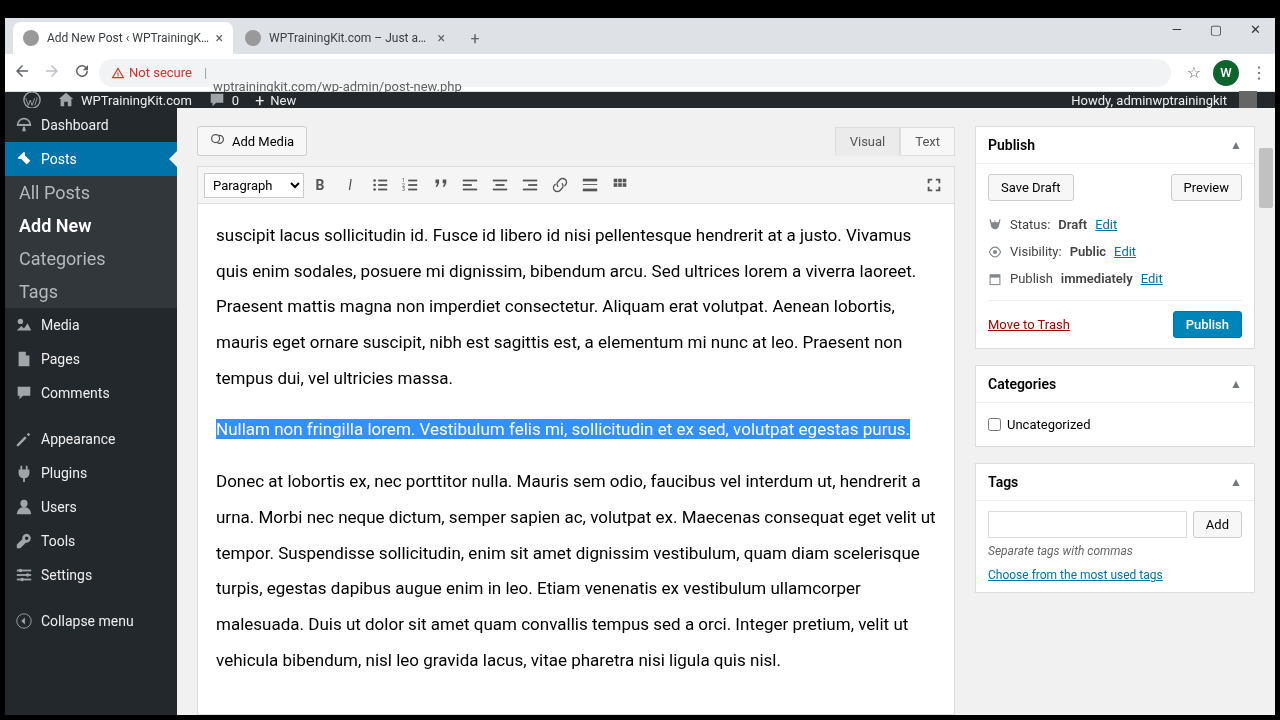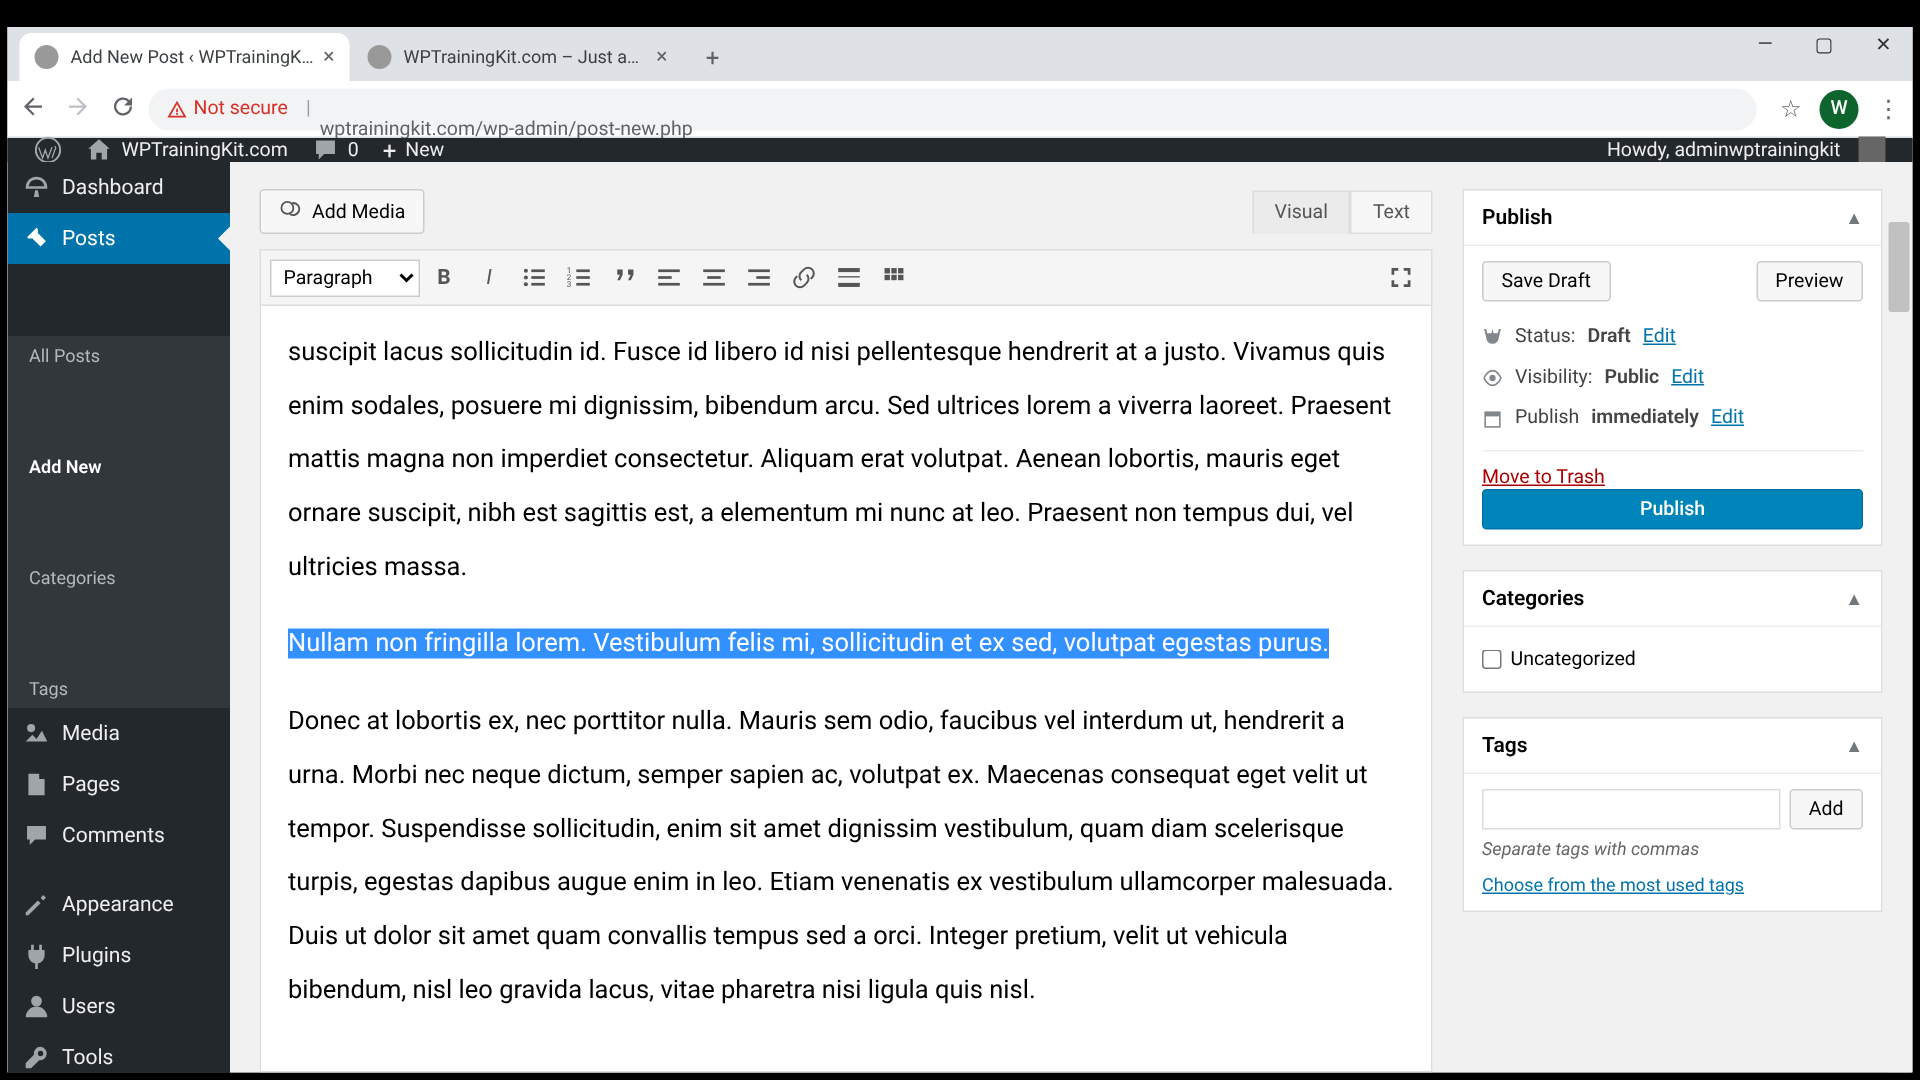--- a/index.html
+++ b/index.html
@@ -26,28 +26,28 @@
 .addr-right { display: flex; align-items: center; gap: 12px; margin-left: 8px; }
 .star { font-size: 16px; color: #5f6368; }
 .avatar-circ { width: 26px; height: 26px; border-radius: 50%; background: #0d652d; color: #fff; display: flex; align-items: center; justify-content: center; font-size: 13px; font-weight: 500; }
 .menu-dots { color: #5f6368; font-size: 16px; cursor: pointer; }
 .wp-adminbar { height: 16px; background: #23282d; color: #eee; display: flex; align-items: center; font-size: 13px; padding: 0 10px; }
 .wp-adminbar .ab-item { display: flex; align-items: center; gap: 6px; padding: 0 8px; height: 100%; cursor: pointer; }
 .wp-adminbar svg { width: 18px; height: 18px; fill: #a0a5aa; }
 .wp-adminbar .spacer { flex: 1; }
 .wp-adminbar .howdy-av { width: 18px; height: 18px; background: #666; margin-left: 6px; }
 .wp-body { flex: 1; display: flex; overflow: hidden; }
-.wp-sidebar { width: 148px; background: #23282d; color: #eee; font-size: 14px; overflow-y: auto; }
+.wp-sidebar { width: 172px; background: #23282d; color: #eee; font-size: 14px; overflow-y: auto; }
 .wp-menu-item { display: flex; align-items: center; gap: 8px; padding: 8px 10px; cursor: pointer; color: #eee; }
 .wp-menu-item svg { width: 18px; height: 18px; fill: #a0a5aa; }
 .wp-menu-item.current { background: #0073aa; color: #fff; position: relative; }
 .wp-menu-item.current svg { fill: #fff; }
 .wp-menu-item.current::after { content: ''; position: absolute; right: 0; top: 50%; transform: translateY(-50%); border: 8px solid transparent; border-right-color: #f1f1f1; }
 .wp-submenu { background: #32373c; }
-.wp-submenu .sub { padding: 6px 10px 6px 14px; font-size: 12px; color: #b4b9be; cursor: pointer; margin-top: 48px; }
+.wp-submenu .sub { padding: 6px 10px 6px 14px; font-size: 18px; color: #b4b9be; cursor: pointer; }
 .wp-submenu .sub.current { color: #fff; font-weight: 600; }
 .wp-content { flex: 1; background: #f1f1f1; display: flex; padding: 0 20px 0 20px; gap: 20px; overflow: hidden; position: relative; }
 .wp-scrollbar { position: absolute; right: 2px; top: 0; bottom: 0; width: 14px; background: #f1f1f1; }
 .wp-scrollbar-thumb { position: absolute; top: 40px; width: 14px; height: 60px; background: #c1c1c1; border-radius: 2px; }
 .editor-col { flex: 1; display: flex; flex-direction: column; padding-top: 18px; }
 .editor-top { display: flex; align-items: center; margin-bottom: 10px; }
 .add-media-btn { background: #f7f7f7; border: 1px solid #ccc; padding: 6px 12px; font-size: 13px; display: flex; align-items: center; gap: 6px; cursor: pointer; border-radius: 3px; }
 .add-media-btn svg { width: 16px; height: 16px; fill: #555; }
 .editor-tabs { margin-left: auto; display: flex; }
 .editor-tab { padding: 6px 14px; border: 1px solid #ddd; background: #f7f7f7; font-size: 13px; cursor: pointer; color: #555; }
@@ -62,21 +62,21 @@
 .editor-area .hl { background: #3390ff; color: #fff; }
 .sidebar-col { width: 280px; padding-top: 18px; display: flex; flex-direction: column; gap: 16px; }
 .metabox { background: #fff; border: 1px solid #ddd; }
 .metabox-head { padding: 10px 12px; font-size: 14px; font-weight: 600; border-bottom: 1px solid #eee; display: flex; align-items: center; }
 .metabox-head .toggle { margin-left: auto; color: #72777c; cursor: pointer; font-size: 12px; }
 .metabox-body { padding: 10px 12px; font-size: 13px; }
 .pub-row { display: flex; align-items: center; gap: 8px; padding: 6px 0; color: #444; }
 .pub-row svg { width: 14px; height: 14px; fill: #82878c; }
 .pub-row b { font-weight: 600; }
 .pub-row a { color: #0073aa; text-decoration: underline; cursor: pointer; }
-.pub-actions { display: flex; justify-content: space-between; margin-top: 8px; border-top: 1px solid #eee; padding-top: 10px; flex-direction: column; }
+.pub-actions { display: flex; align-items: center; justify-content: space-between; margin-top: 8px; border-top: 1px solid #eee; padding-top: 10px; }
 .pub-actions .trash { color: #a00; text-decoration: underline; cursor: pointer; }
 .btn { border: 1px solid #ccc; background: #f7f7f7; padding: 5px 12px; font-size: 13px; cursor: pointer; border-radius: 3px; }
 .btn-primary { background: #0085ba; border-color: #0073aa; color: #fff; font-weight: 500; }
 .pub-top-btns { display: flex; justify-content: space-between; margin-bottom: 10px; }
 .cat-tabs { display: flex; border-bottom: 1px solid #ddd; margin-bottom: 10px; font-size: 12px; }
 .cat-tab { padding: 6px 10px; cursor: pointer; color: #0073aa; }
 .cat-tab.active { border: 1px solid #ddd; border-bottom: 1px solid #fff; margin-bottom: -1px; background: #fff; color: #444; }
 .cat-list label { display: flex; align-items: center; gap: 6px; padding: 4px 0; font-size: 13px; }
 .cat-add { color: #0073aa; text-decoration: underline; cursor: pointer; display: block; margin-top: 8px; }
 .tag-input-row { display: flex; gap: 6px; }
@@ -238,20 +238,27 @@
               <rect x="2" y="4" width="16" height="2"></rect>
               <rect x="2" y="9" width="16" height="2"></rect>
               <rect x="2" y="14" width="16" height="2"></rect>
               <circle cx="6" cy="5" r="2"></circle>
               <circle cx="14" cy="10" r="2"></circle>
               <circle cx="8" cy="15" r="2"></circle>
             </svg>
             <span>Settings</span>
           </div>
     <div style="height:12px"></div>
+    <div class="wp-menu-item">
+            <svg viewBox="0 0 20 20">
+              <circle cx="10" cy="10" r="8" fill="none" stroke="#a0a5aa"></circle>
+              <path d="M11 6l-4 4 4 4"></path>
+            </svg>
+            <span>Collapse menu</span>
+          </div>
   </div>
 
   <div class="wp-content">
     <div class="editor-col">
       <div class="editor-top">
         <button class="add-media-btn">
                 <svg viewBox="0 0 20 20">
                   <circle cx="7" cy="7" r="5" fill="none" stroke="#555" stroke-width="1.5"></circle>
                   <path d="M11 3a5 5 0 1 1-2 9" fill="none" stroke="#555" stroke-width="1.5"></path>
                 </svg>

